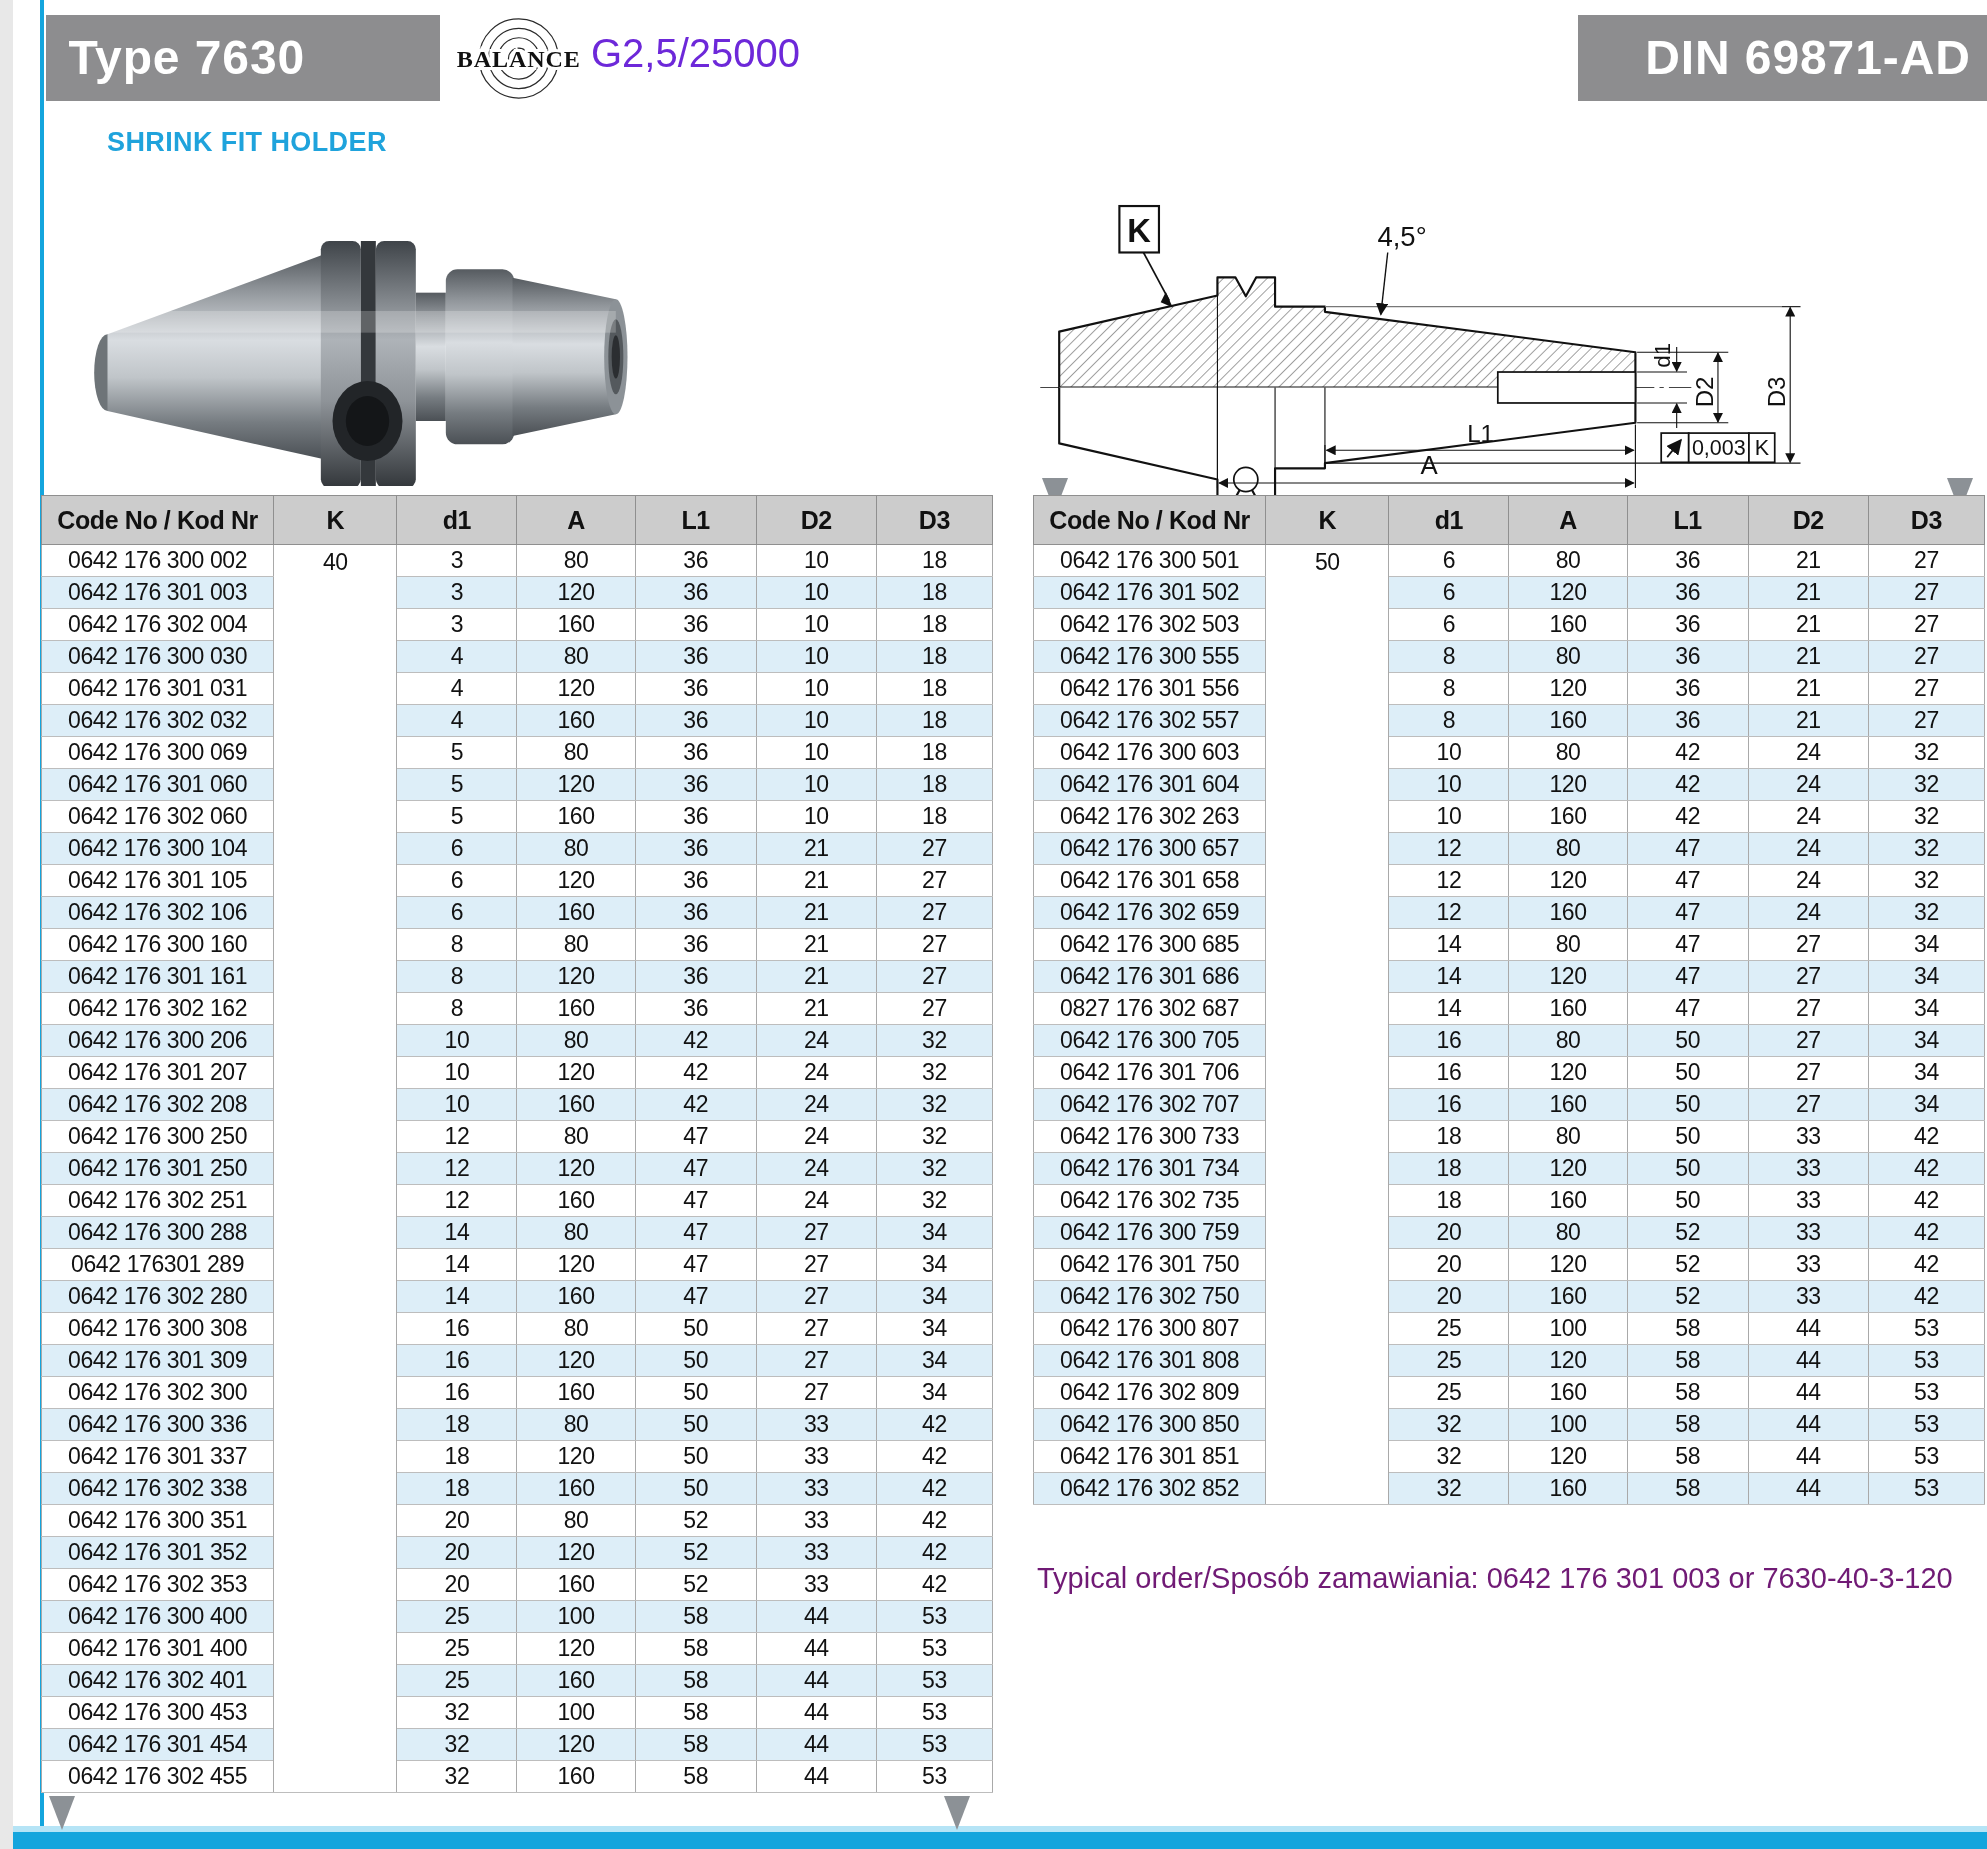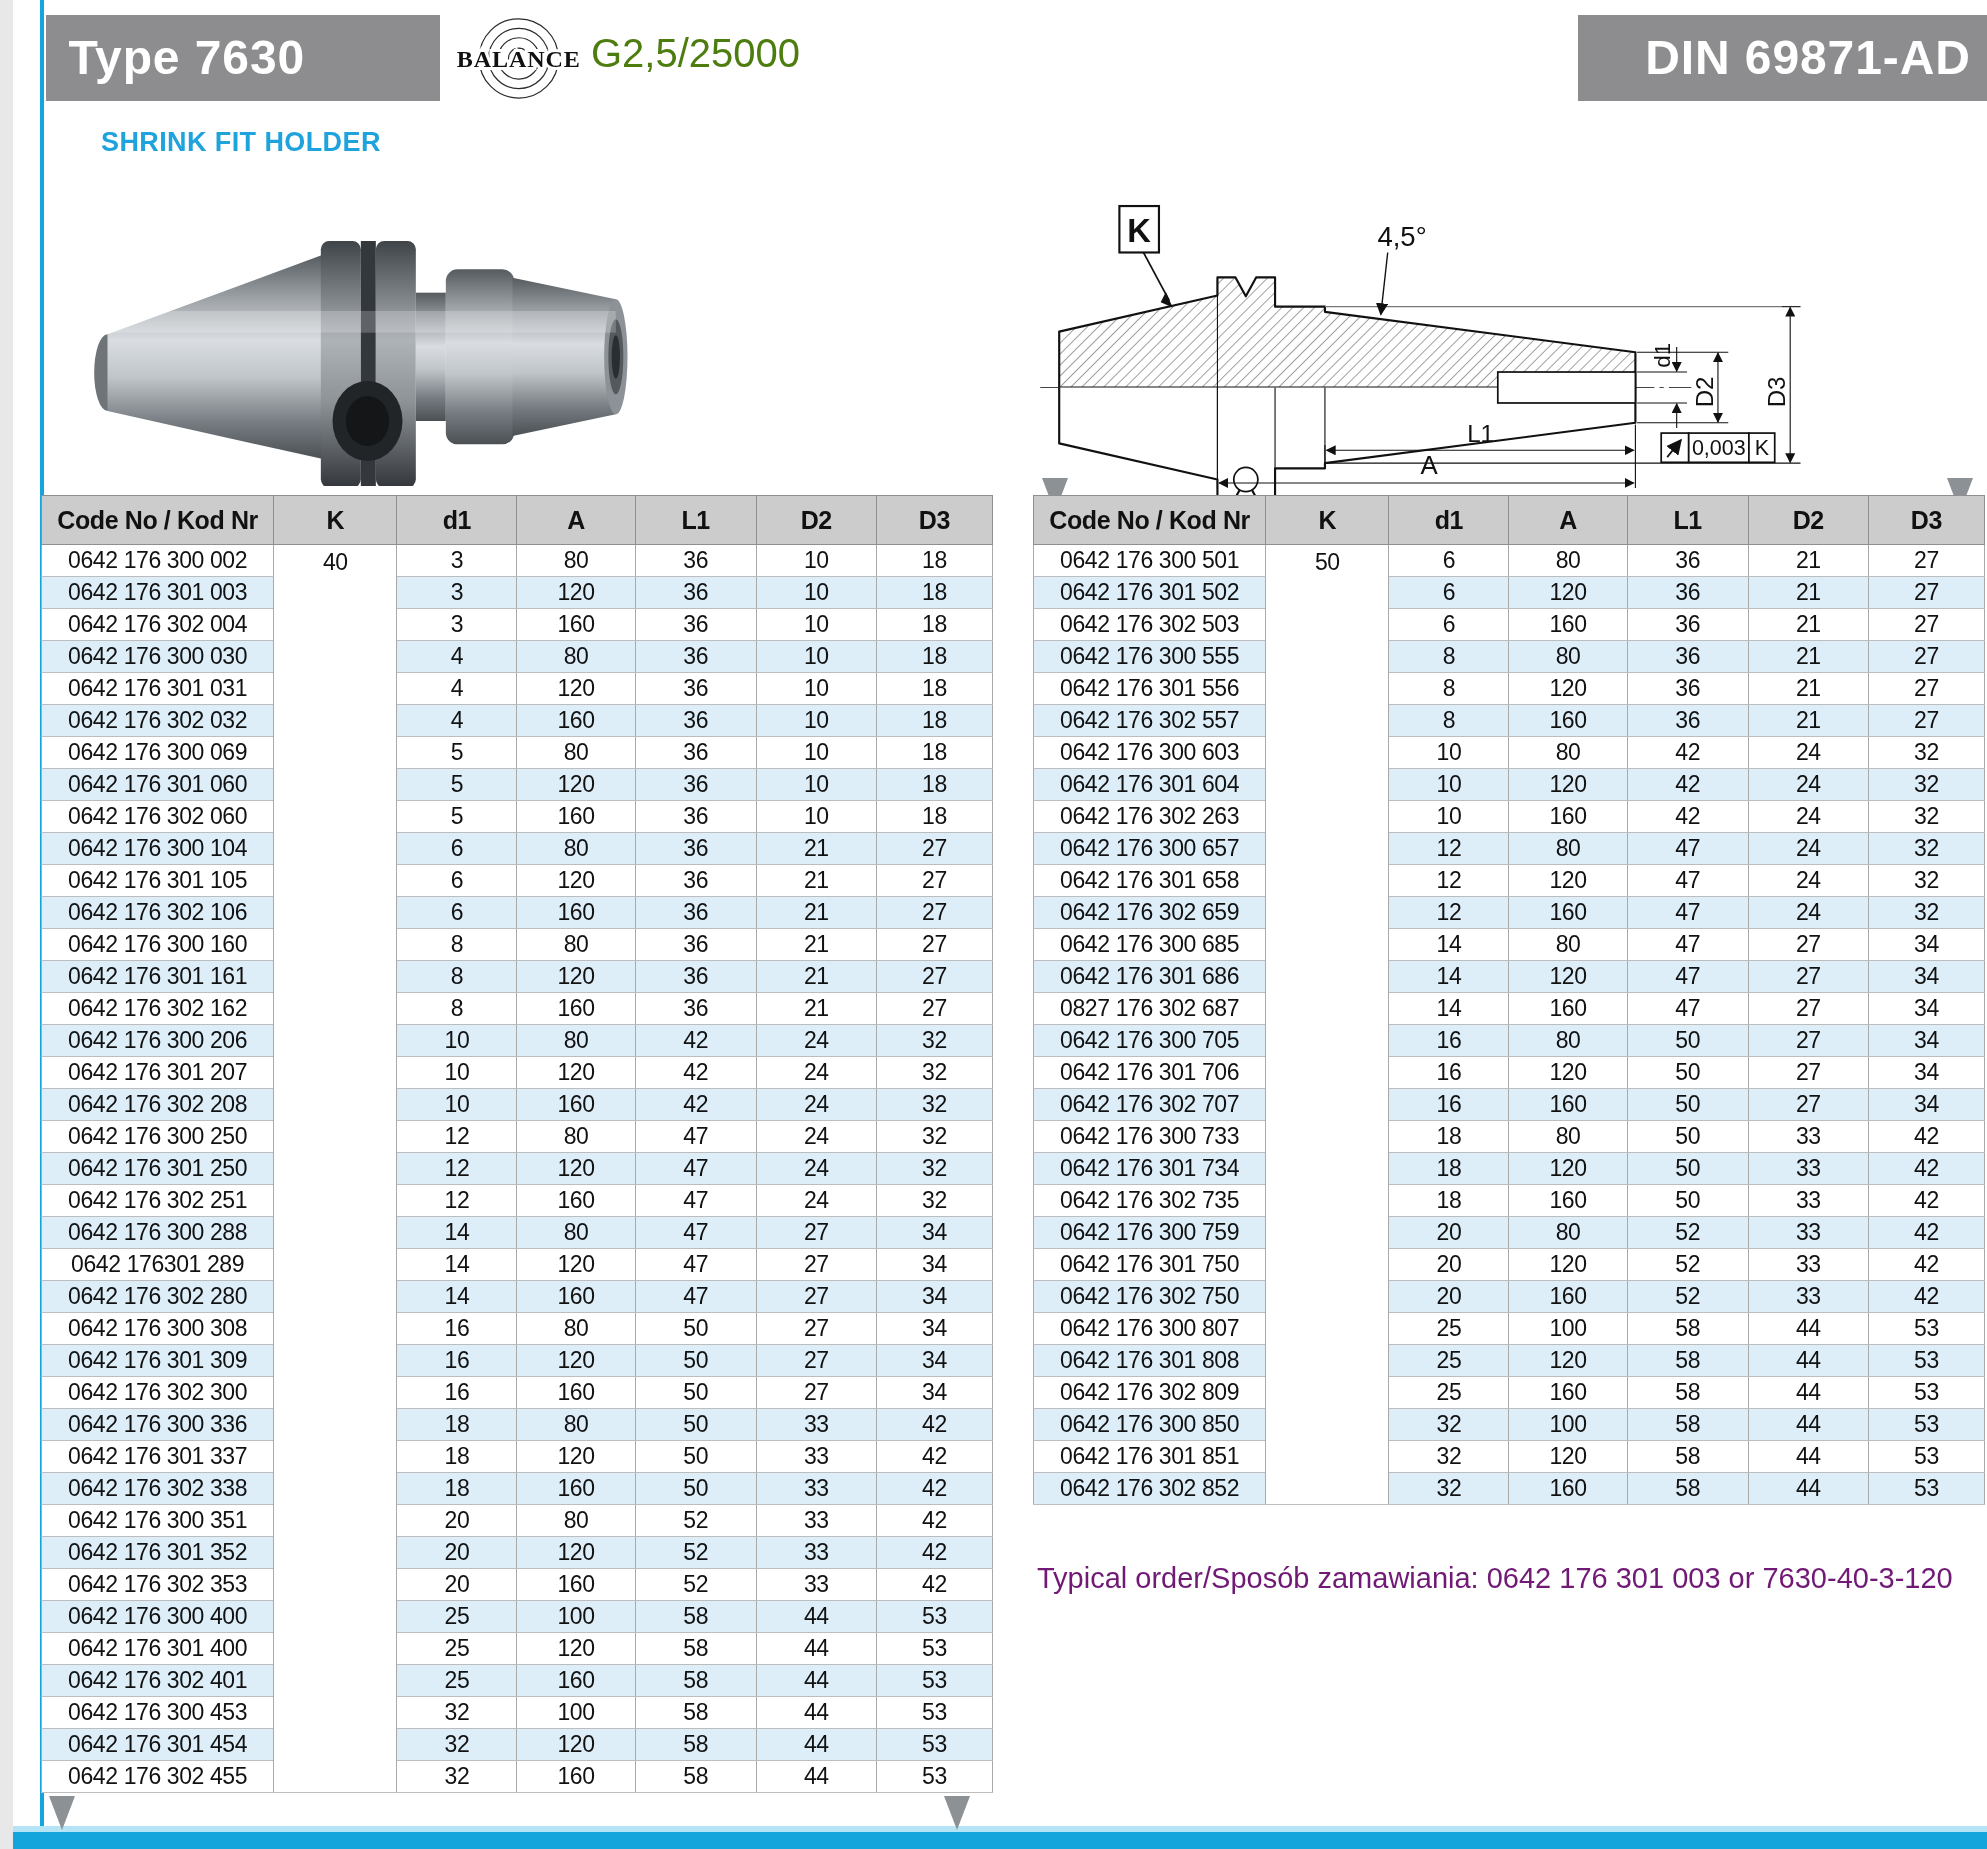--- a/index.html
+++ b/index.html
@@ -12,23 +12,23 @@
   .vline { position:absolute; top:0; width:4.3px; height:1831px; background:var(--accent); }
   .vline.left { left:27px; } .vline.right { left:1974px; }
   .bottom-light { position:absolute; left:0; top:1826px; width:1987px; height:6px; background:#b5e4f6; }
   .bottom-bar { position:absolute; left:0; top:1832px; width:1987px; height:18px; background:var(--accent); }
 
   .title-box { position:absolute; left:33px; top:14.6px; width:394px; height:86px; background:var(--boxgray); }
   .title-box span { display:block; color:#fff; font-weight:bold; font-size:48px; line-height:86px; padding-left:22.4px; letter-spacing:0.9px; }
   .din-box { position:absolute; left:1565px; top:14.6px; width:460px; height:86px; background:var(--boxgray); text-align:center; }
   .din-box span { color:#fff; font-weight:bold; font-size:48px; line-height:86px; letter-spacing:0.9px; }
   .balance-logo { position:absolute; left:430px; top:4.3px; }
-  .grade { position:absolute; left:578px; top:31px; font-size:40px; color:#4d7c0f; }
-
-  .sub1 { position:absolute; left:88px; top:127px; font-size:27px; font-weight:bold; color:var(--headcyan); letter-spacing:0.4px; }
+  .grade { position:absolute; left:578px; top:31px; font-size:40px; color:#6d28d9; }
+
+  .sub1 { position:absolute; left:94px; top:127px; font-size:27px; font-weight:bold; color:var(--headcyan); letter-spacing:0.4px; }
   .sub2 { position:absolute; left:82px; top:174px; font-size:27px; color:#111; }
   .sub2 .hl { font-weight:bold; color:var(--headcyan); letter-spacing:0.4px; }
 
   .photo { position:absolute; left:52px; top:211px; }
   .drawing { position:absolute; left:1020px; top:194px; }
 
   table.spec { position:absolute; border-collapse:collapse; table-layout:fixed; width:952px; background:#fff; border:1.7px solid #8f8f8f; }
   table.spec.left { left:28px; top:495px; }
   table.spec.right { left:1020px; top:495px; }
   table.spec th { background:var(--thgray); border:0.9px solid #8f8f8f; height:46px; font-size:25px; font-weight:bold; color:#111; letter-spacing:-0.4px; }

